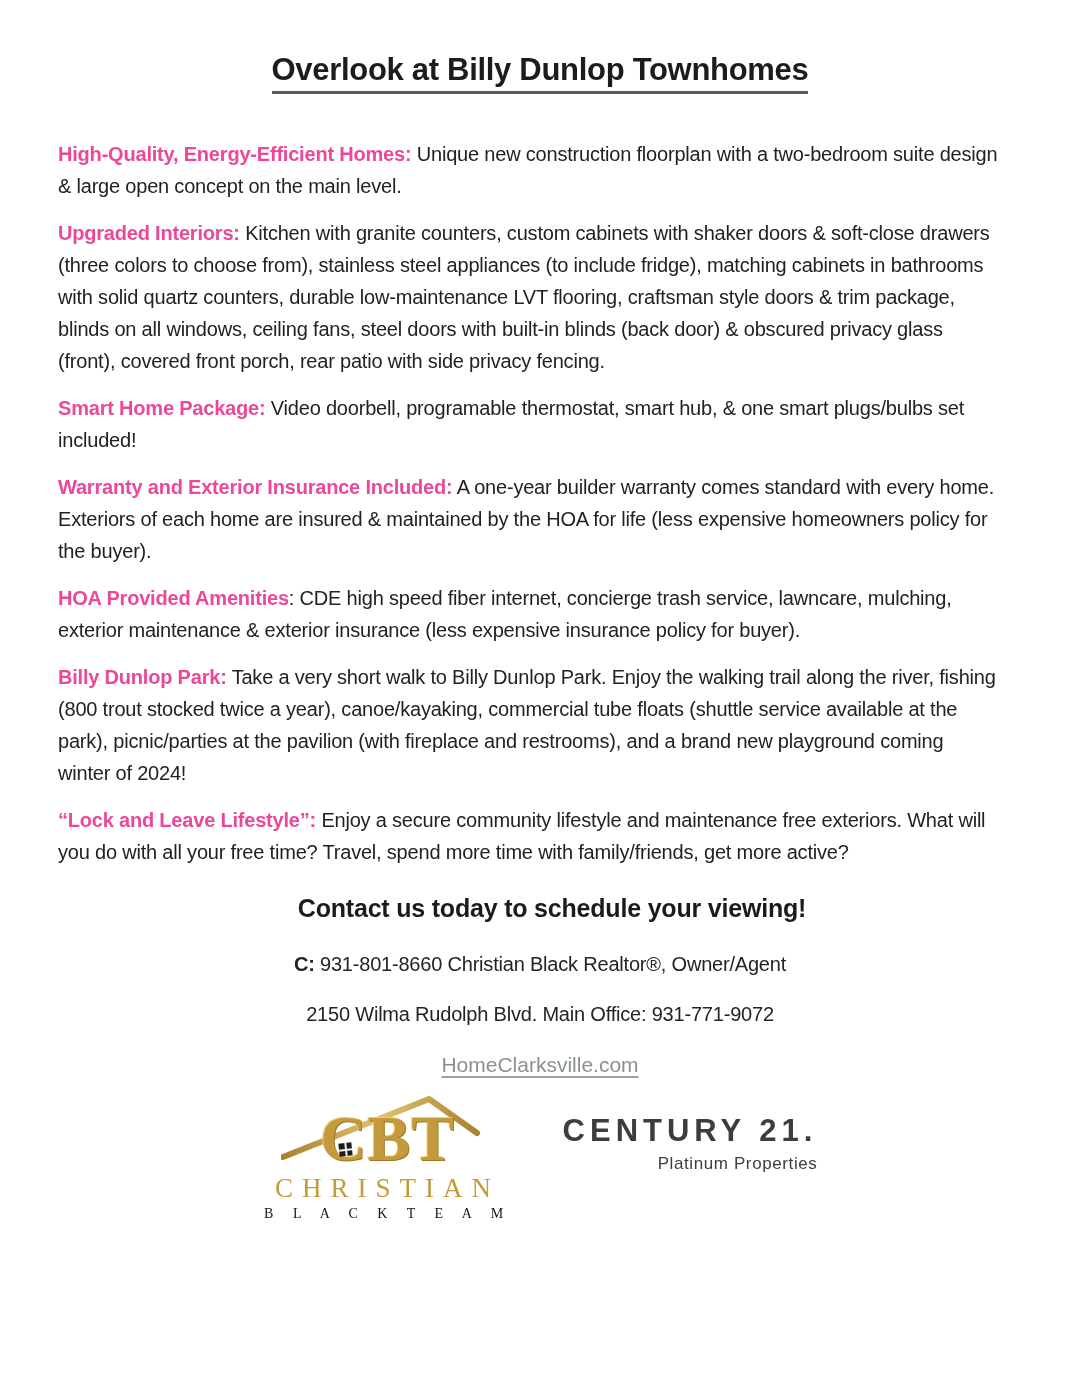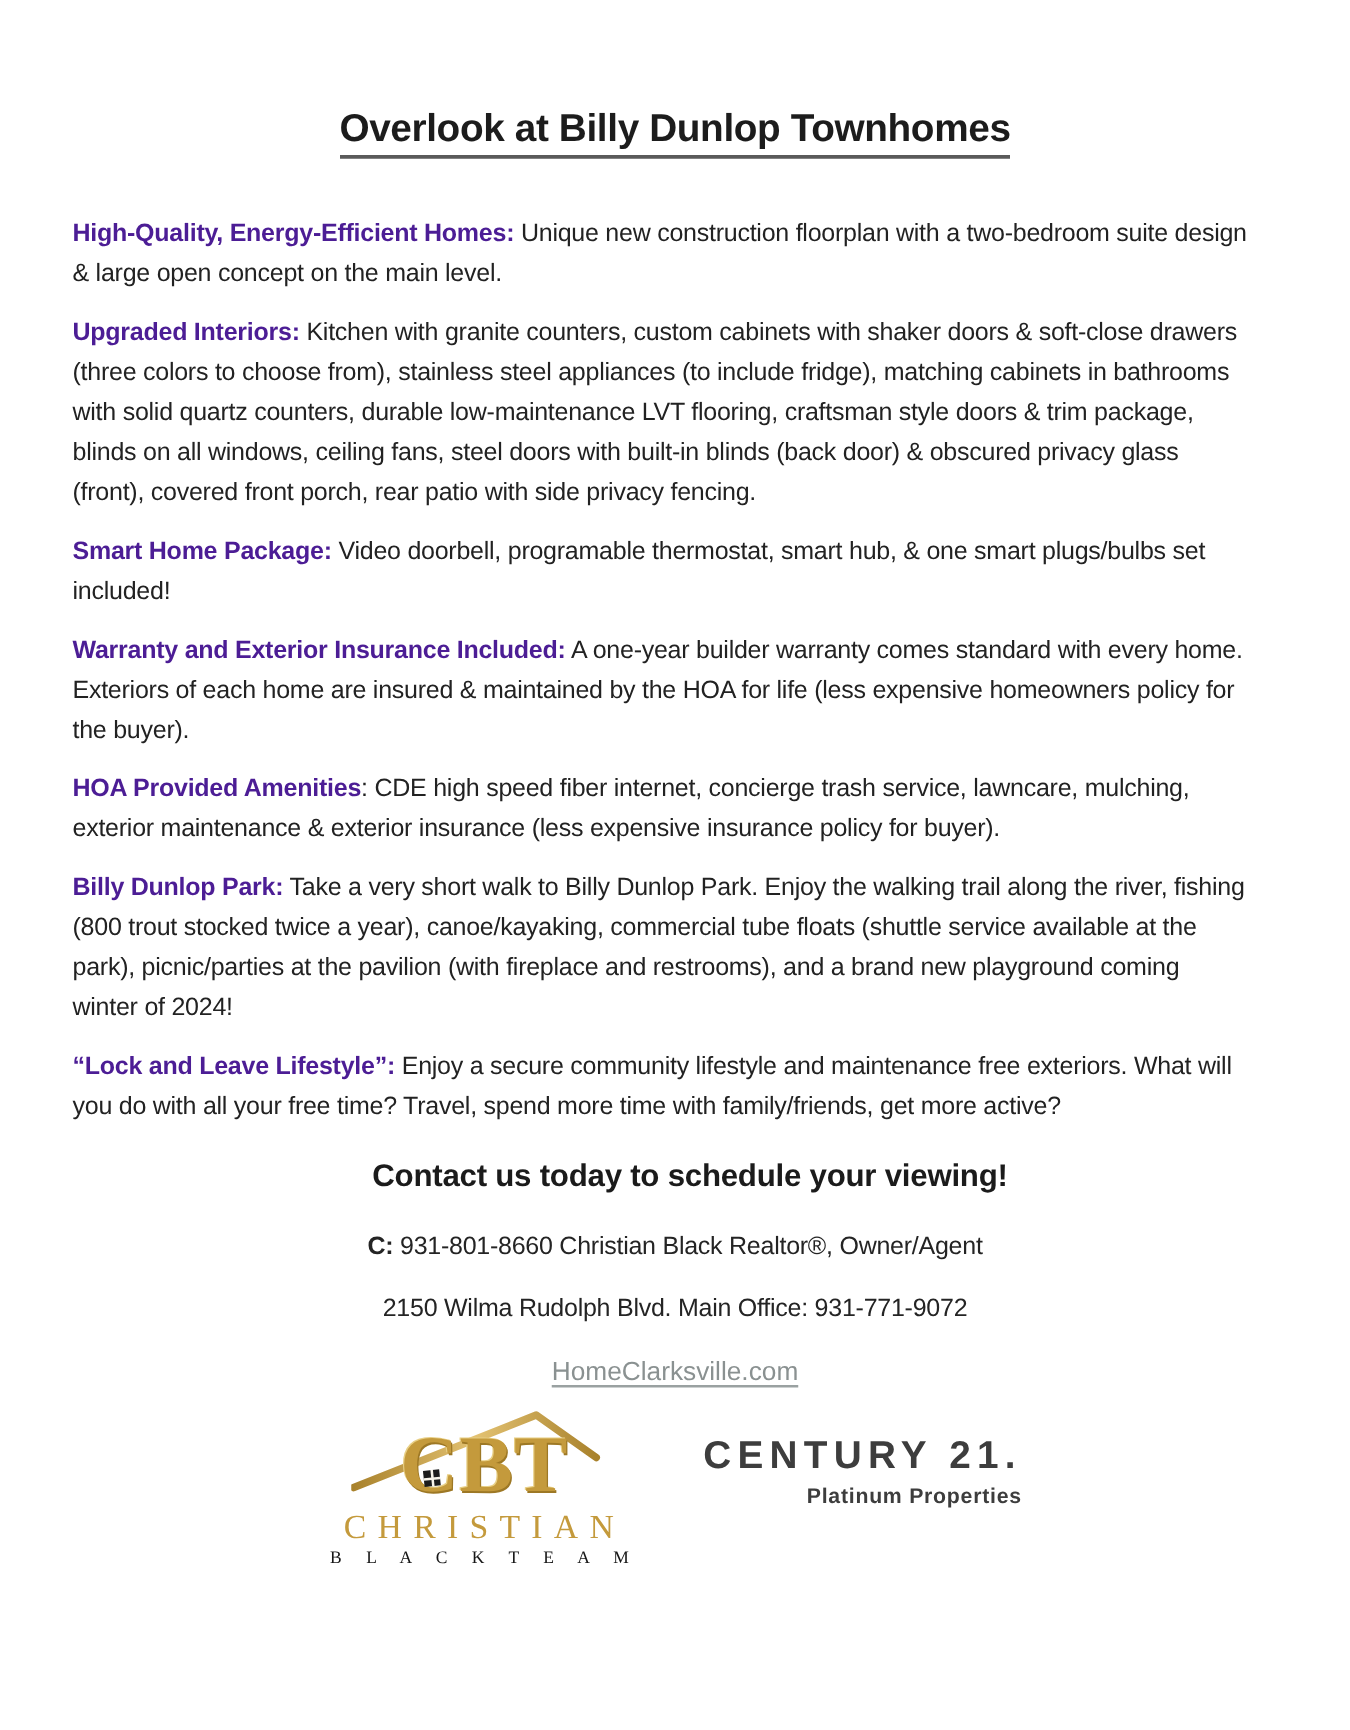--- a/index.html
+++ b/index.html
@@ -4,21 +4,21 @@
 <style>
   * { margin:0; padding:0; box-sizing:border-box; }
   html,body { background:#ffffff; }
   body {
     width:1080px; height:1384px;
     font-family:"Liberation Sans", sans-serif;
     color:#212121;
     position:relative;
     overflow:hidden;
   }
-  .page { padding-top:85px; }
+  .page { padding-top:52px; }
 
   
   .title-wrap { text-align:center; margin-bottom:44px; }
   .page-title {
     display:inline-block;
     font-size:31px;
     font-weight:bold;
     letter-spacing:-0.3px;
     color:#1c1c1c;
     padding-bottom:3px;
@@ -27,21 +27,21 @@
 
   
   .content { padding:0 80px 0 58px; }
   .para {
     font-size:20px;
     line-height:32px;
     letter-spacing:-0.2px;
     color:#222222;
     margin-bottom:15px;
   }
-  .para b { font-weight:bold; color:#4c1d95; }
+  .para b { font-weight:bold; color:#ec4899; }
 
   
   .contact { text-align:center; margin-top:26px; }
   .contact-heading {
     font-size:25px;
     font-weight:bold;
     color:#1b1b1b;
     letter-spacing:-0.2px;
     margin-bottom:30px;
     margin-left:24px;
@@ -128,21 +128,21 @@
   .century-logo { text-align:right; padding-bottom:26px; }
   .century-brand {
     font-size:31px;
     font-weight:800;
     letter-spacing:5px;
     color:#3d3d3d;
     white-space:nowrap;
   }
   .century-division {
     font-size:17px;
-    font-weight:bold;
+    font-weight:normal;
     letter-spacing:0.6px;
     color:#3d3d3d;
     margin-top:5px;
   }
 </style>
 </head>
 <body>
 
 <div class="page">
 

